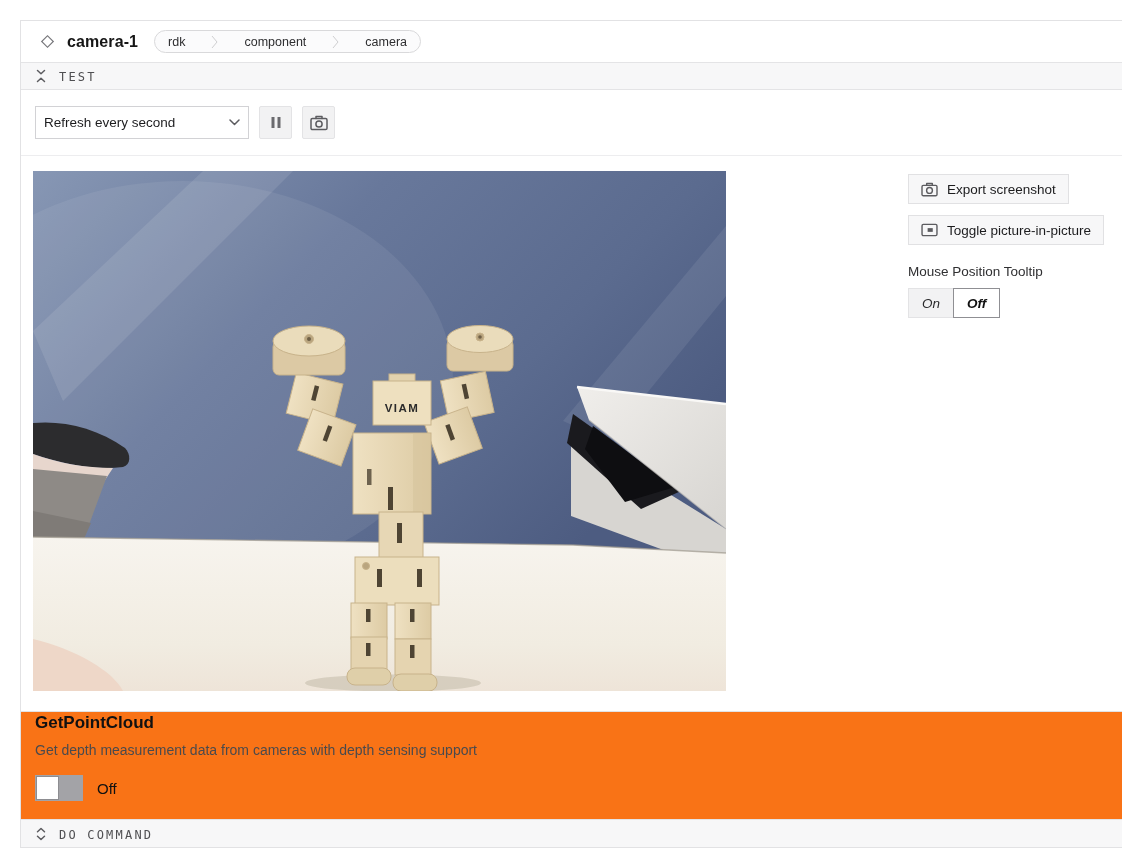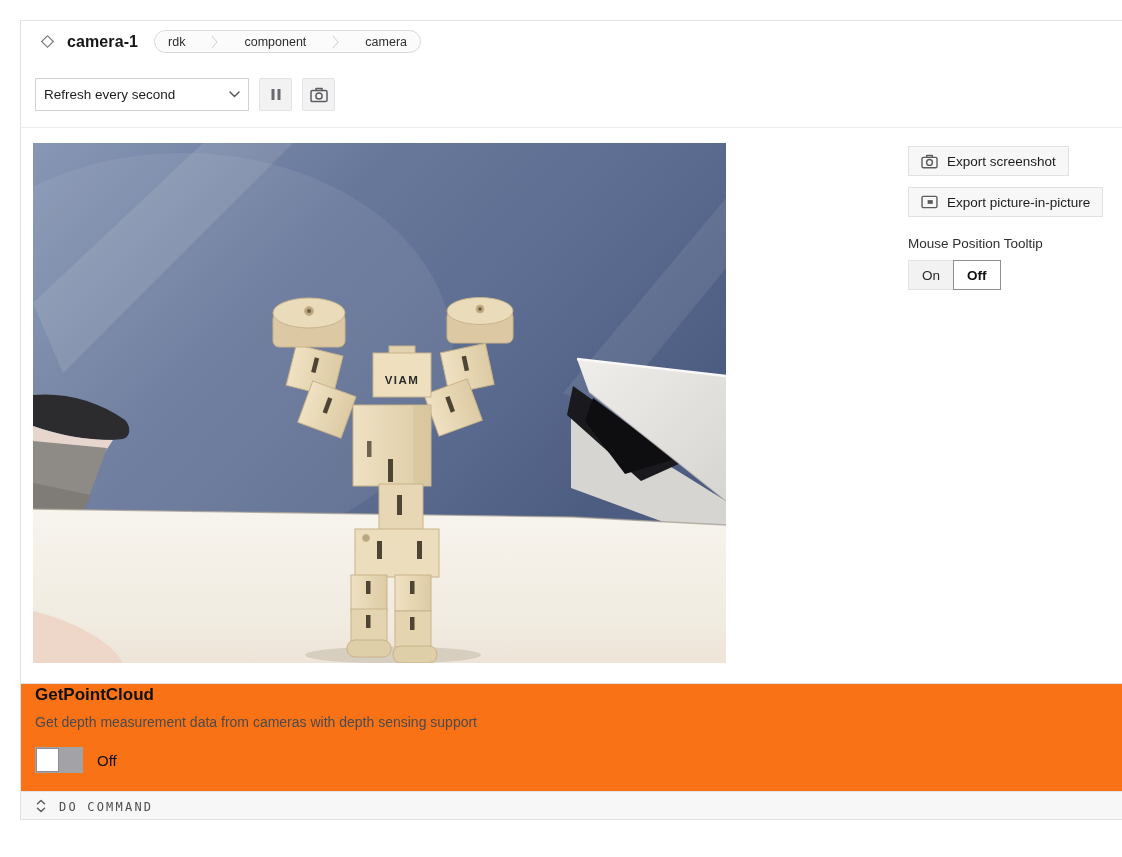--- a/index.html
+++ b/index.html
@@ -34,21 +34,21 @@
   .content { display:flex; justify-content:space-between; align-items:flex-start; padding:15px 14px 20px 12px; }
   .feed { width:693px; height:520px; line-height:0; cursor:crosshair; }
   .feed svg { display:block; }
 
   .side { width:200px; display:flex; flex-direction:column; align-items:flex-start; padding-top:3px; }
   .sbtn { display:inline-flex; align-items:center; gap:9px; height:30px; padding:0 12px;
           background:#f7f7f8; border:1px solid #e1e1e3; font-size:13.5px; color:#1c1c1e; cursor:pointer; white-space:nowrap; }
   .sbtn + .sbtn { margin-top:11px; }
   .tooltip-label { margin-top:19px; font-size:13.5px; color:#2f2f31; }
   .seg { display:flex; margin-top:9px; }
-  .seg .segbtn { height:30px; padding:0 13px; display:flex; align-items:center; font-size:13.5px; cursor:pointer; }
+  .seg .segbtn { height:30px; padding:0 13px; display:flex; align-items:center; font-size:13.5px; cursor:pointer;font-style:italic; }
   .seg .segbtn.idle { background:#f2f2f3; border:1px solid #e3e3e5; color:#2a2a2c; }
   .seg .segbtn.active { background:#ffffff; border:1px solid #8f8f93; font-weight:700; color:#111; margin-left:-1px; z-index:1; }
 
   
   .gpc { border-top:1px solid #e2e2e4; padding:1px 14px 18px; background:#f97316; }
   .gpc h2 { font-size:17px; font-weight:700; color:#111; }
   .gpc .desc { margin-top:9px; font-size:14px; color:#4a4a4d; }
   .togglerow { display:flex; align-items:center; margin-top:17px; gap:14px; }
   .switch { width:48px; height:26px; background:#a3a3a7; position:relative; cursor:pointer; }
   .switch .knob { position:absolute; left:1px; top:1px; width:23px; height:24px; background:#fff; border:1px solid #8d8d91; }
@@ -72,20 +72,26 @@
           <path d="M1 2 L6 8 L1 14" stroke="#cfcfd1" fill="none" stroke-width="1"></path>
         </svg>
       <span class="item">component</span>
       <svg width="7" height="16" viewBox="0 0 7 16">
           <path d="M1 2 L6 8 L1 14" stroke="#cfcfd1" fill="none" stroke-width="1"></path>
         </svg>
       <span class="item">camera</span>
     </div>
   </div>
 
+  <div class="secbar">
+    <svg width="12" height="14" viewBox="0 0 12 14">
+      <path class="icn" stroke="#8a8a8e" d="M2.5 1.5 L6 4.7 L9.5 1.5 M2.5 12.5 L6 9.3 L9.5 12.5"></path>
+    </svg>
+    <span class="seclabel">TEST</span>
+  </div>
 
   <div class="controls">
     <div class="select">
       <span>Refresh every second</span>
       <svg width="11" height="7" viewBox="0 0 11 7">
           <path class="icn" d="M1 1 L5.5 5.5 L10 1"></path>
         </svg>
     </div>
     <button class="iconbtn">
       <svg width="12" height="13" viewBox="0 0 12 13">
@@ -222,21 +228,21 @@
           <path class="icn" d="M6 3.6 V1.6 H12 V3.6"></path>
           <circle cx="9" cy="9" r="3.1" class="icn"></circle>
         </svg>
         <span>Export screenshot</span>
       </button>
       <button class="sbtn">
         <svg width="17" height="14" viewBox="0 0 18 15">
           <rect x="1" y="1.5" width="16" height="12" rx="1.4" class="icn"></rect>
           <rect x="7" y="5.5" width="5.5" height="4" fill="#5c5c60" stroke="none"></rect>
         </svg>
-        <span>Export picture-in-picture</span>
+        <span>Toggle picture-in-picture</span>
       </button>
       <div class="tooltip-label">Mouse Position Tooltip</div>
       <div class="seg">
         <button class="segbtn idle">On</button>
         <button class="segbtn active">Off</button>
       </div>
     </div>
   </div>
 
   <div class="gpc">

